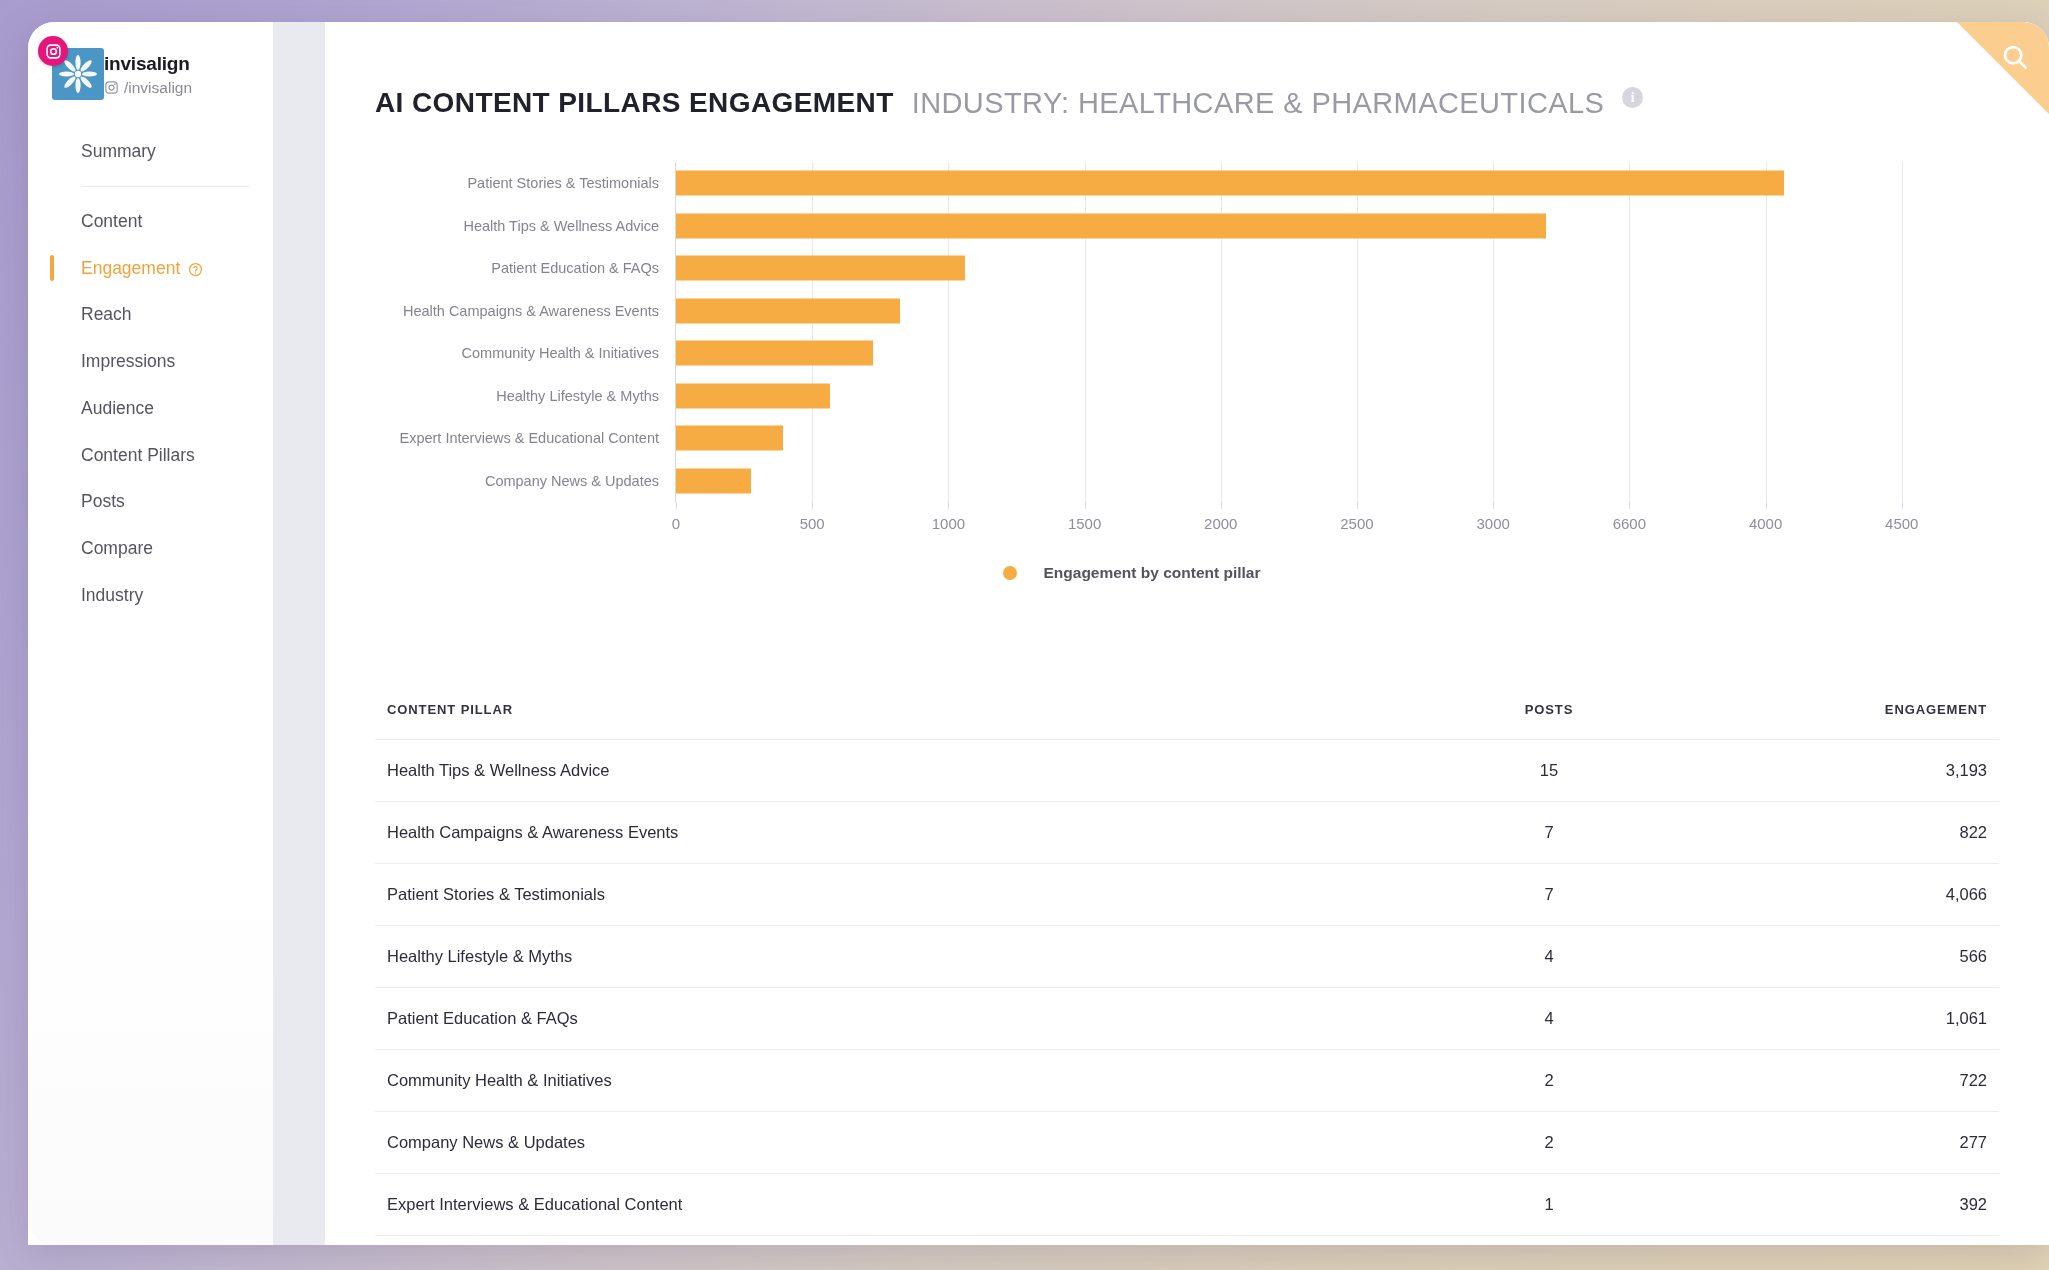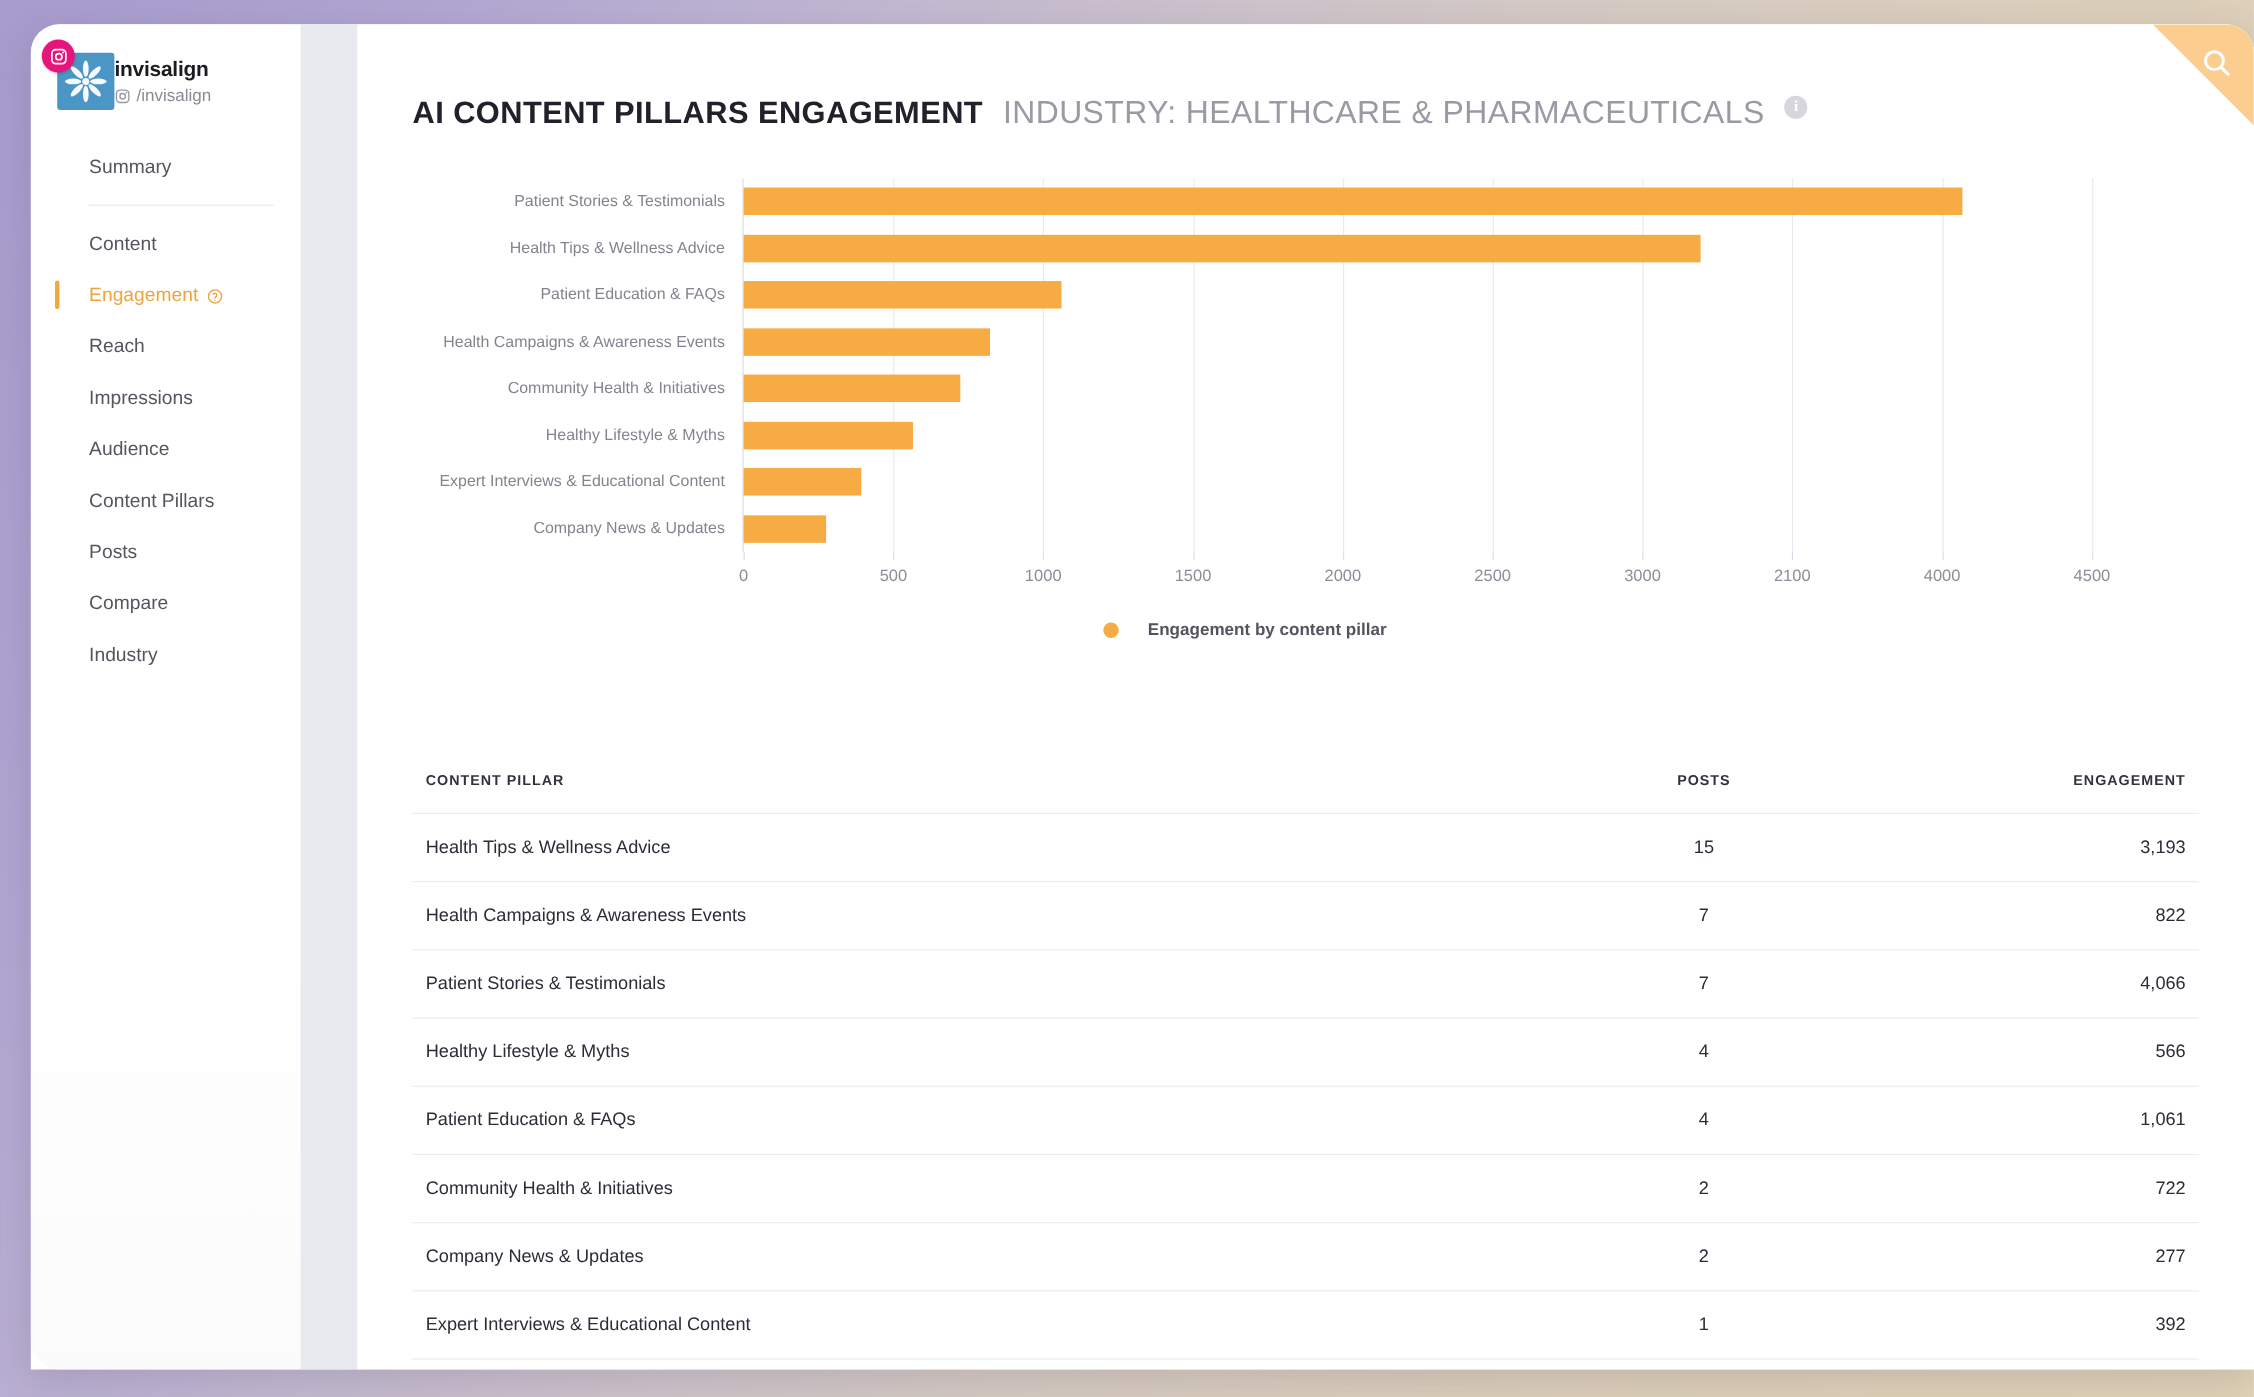--- a/index.html
+++ b/index.html
@@ -429,21 +429,21 @@
             <div class="tickmark" style="left: 43.4783%;"></div>
             <div class="tick" style="left: 43.4783%;">2000</div>
             <div class="gridline" style="left: 54.3478%;"></div>
             <div class="tickmark" style="left: 54.3478%;"></div>
             <div class="tick" style="left: 54.3478%;">2500</div>
             <div class="gridline" style="left: 65.2174%;"></div>
             <div class="tickmark" style="left: 65.2174%;"></div>
             <div class="tick" style="left: 65.2174%;">3000</div>
             <div class="gridline" style="left: 76.087%;"></div>
             <div class="tickmark" style="left: 76.087%;"></div>
-            <div class="tick" style="left: 76.087%;">2100</div>
+            <div class="tick" style="left: 76.087%;">6600</div>
             <div class="gridline" style="left: 86.9565%;"></div>
             <div class="tickmark" style="left: 86.9565%;"></div>
             <div class="tick" style="left: 86.9565%;">4000</div>
             <div class="gridline" style="left: 97.8261%;"></div>
             <div class="tickmark" style="left: 97.8261%;"></div>
             <div class="tick" style="left: 97.8261%;">4500</div>
             <div class="bar" title="Patient Stories &amp; Testimonials: 4066" style="left: 0px; top: 21.25px; width: 88.3913%;"></div>
             <div class="bar" title="Health Tips &amp; Wellness Advice: 3193" style="left: 0px; top: 63.75px; width: 69.413%;"></div>
             <div class="bar" title="Patient Education &amp; FAQs: 1061" style="left: 0px; top: 106.25px; width: 23.0652%;"></div>
             <div class="bar" title="Health Campaigns &amp; Awareness Events: 822" style="left: 0px; top: 148.75px; width: 17.8696%;"></div>

